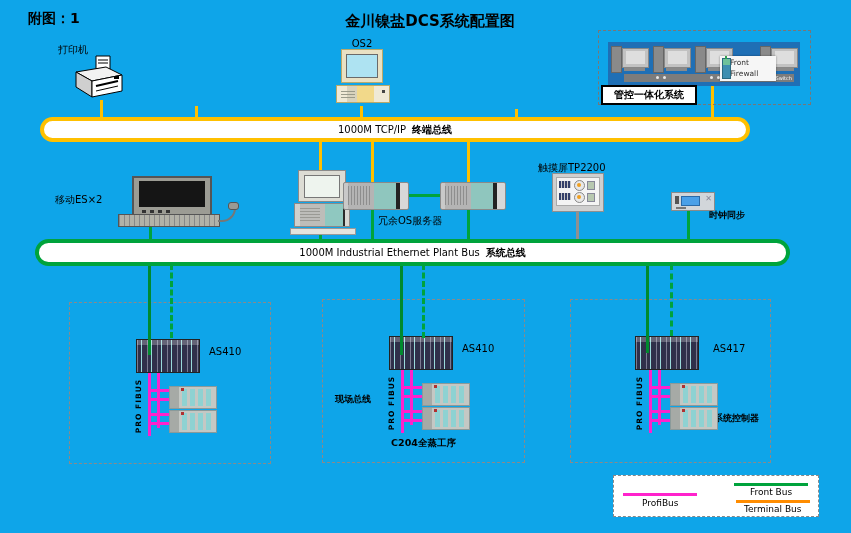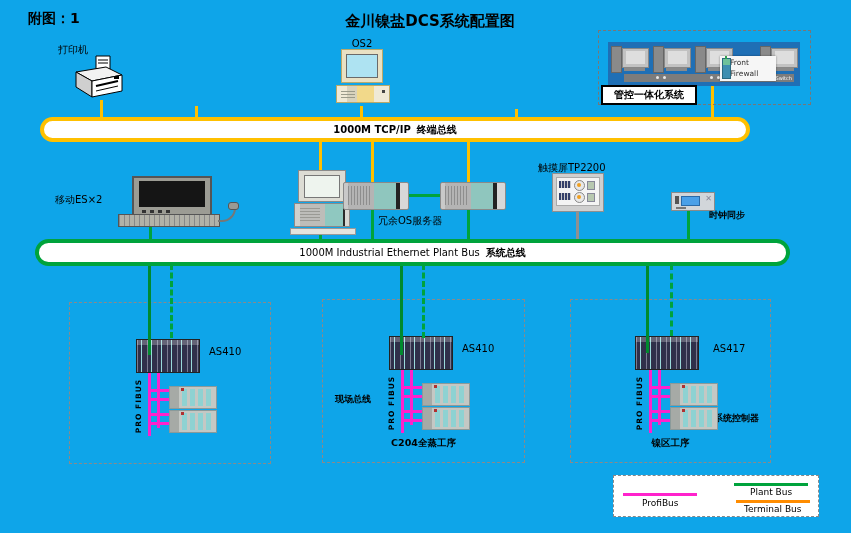--- a/index.html
+++ b/index.html
@@ -7,21 +7,21 @@
           font-family:"DejaVu Sans","Liberation Sans",sans-serif;color:#000;}
   .abs{position:absolute;}
   .lbl{font-size:10px;white-space:nowrap;}
   .lbl-sm{font-size:9px;white-space:nowrap;}
   .bold{font-weight:bold;}
   .ctr{text-align:center;}
 
   
   .bus{position:absolute;background:#fff;border-radius:15px;z-index:5;
        display:flex;align-items:center;justify-content:center;}
-  #terminal-bus{left:40px;top:117px;width:702px;height:17px;border:4px solid var(--c-terminal);font-weight:bold;}
+  #terminal-bus{left:40px;top:117px;width:702px;height:17px;border:4px solid var(--c-terminal);}
   #plant-bus{left:35px;top:239px;width:747px;height:19px;border:4px solid var(--c-plant);}
   .bus .txt{font-size:10px;white-space:nowrap;}
   .bus .txt b{margin-left:6px;}
 
   
   .vline{position:absolute;width:3px;z-index:1;}
   .vy{background:var(--c-terminal);}
   .vg{background:var(--c-plant);}
   .vgd{background:var(--c-plant_dark);z-index:3;}
   .vdash{position:absolute;width:0;border-left:3px dashed var(--c-plant);z-index:1;}
@@ -336,25 +336,24 @@
     <div class="pf pf-h" style="top:95px;"></div>
     <div class="pf pf-h" style="top:110px;"></div>
     <div class="pf pf-h" style="top:119px;"></div>
     <div class="module m1">
         <div class="dot"></div>
       </div>
     <div class="module m2">
         <div class="dot"></div>
       </div>
     <div class="profibus-lbl">PRO FIBUS</div>
-    <div class="st-caption">镍区工序</div>
   </div>
 
   <div class="abs" id="legend">
     <div class="ln" style="left:9px;top:17px;background:var(--c-profibus);"></div>
     <div class="t" style="left:28px;top:22px;">ProfiBus</div>
     <div class="ln" style="left:120px;top:7px;background:var(--c-plant);"></div>
-    <div class="t" style="left:136px;top:11px;">Plant Bus</div>
+    <div class="t" style="left:136px;top:11px;">Front Bus</div>
     <div class="ln" style="left:122px;top:24px;background:var(--c-terminal_legend);"></div>
     <div class="t" style="left:130px;top:28px;">Terminal Bus</div>
   </div>
 
 </div>
 
 </body></html>

